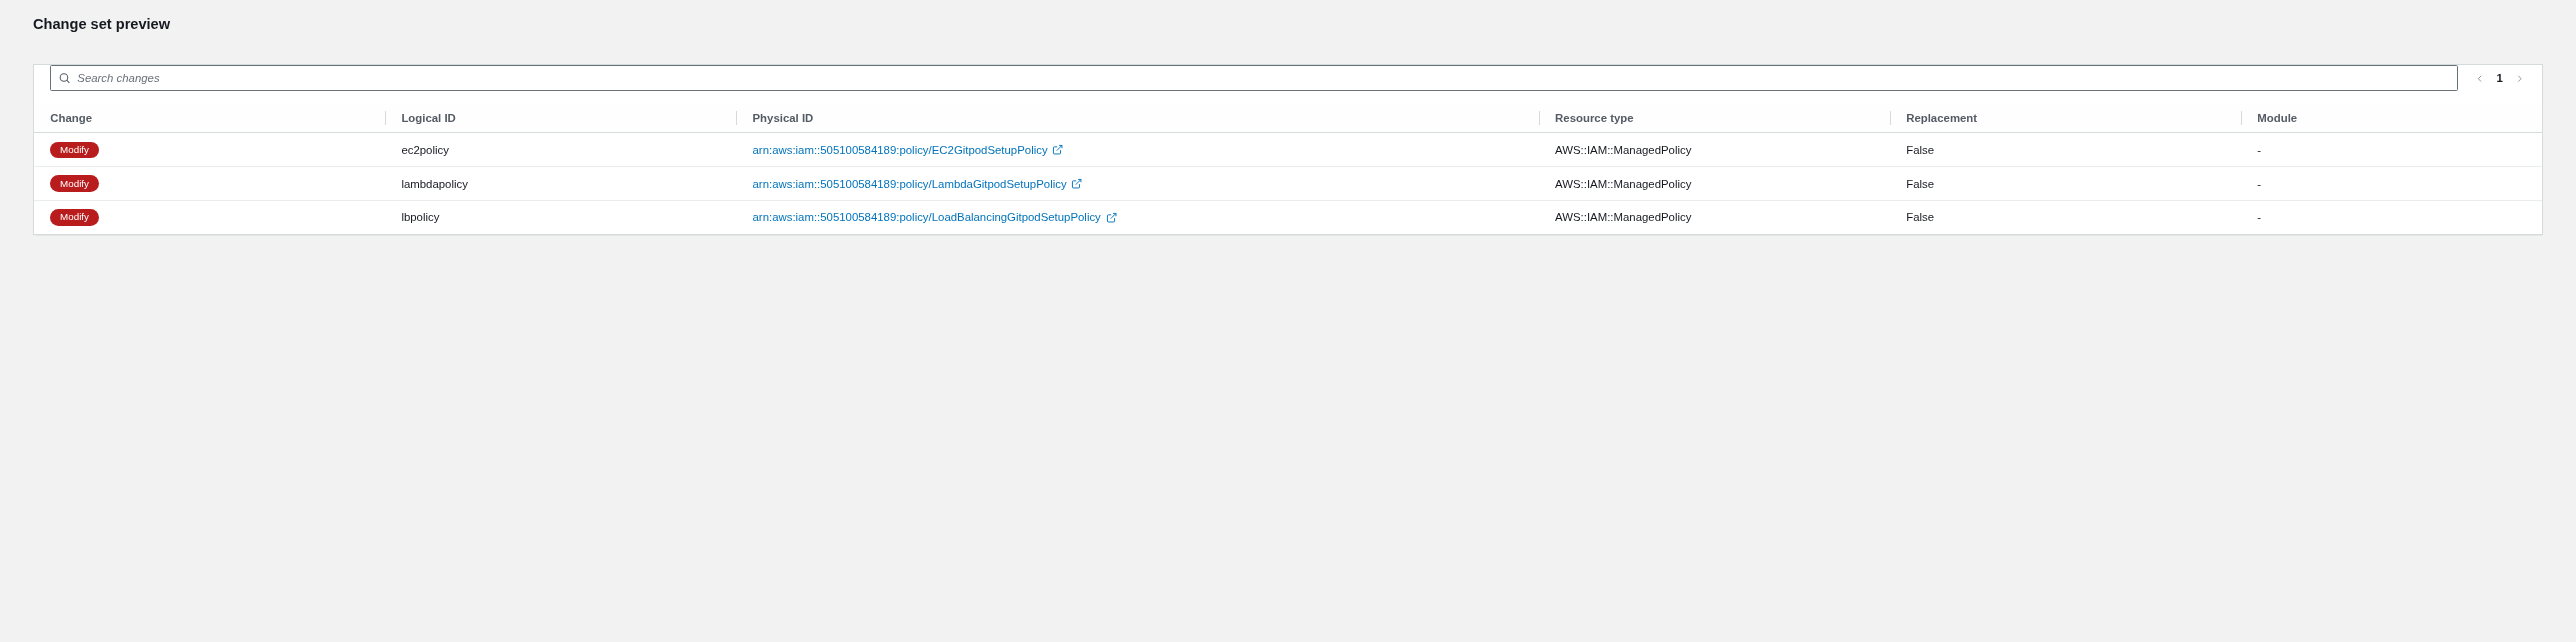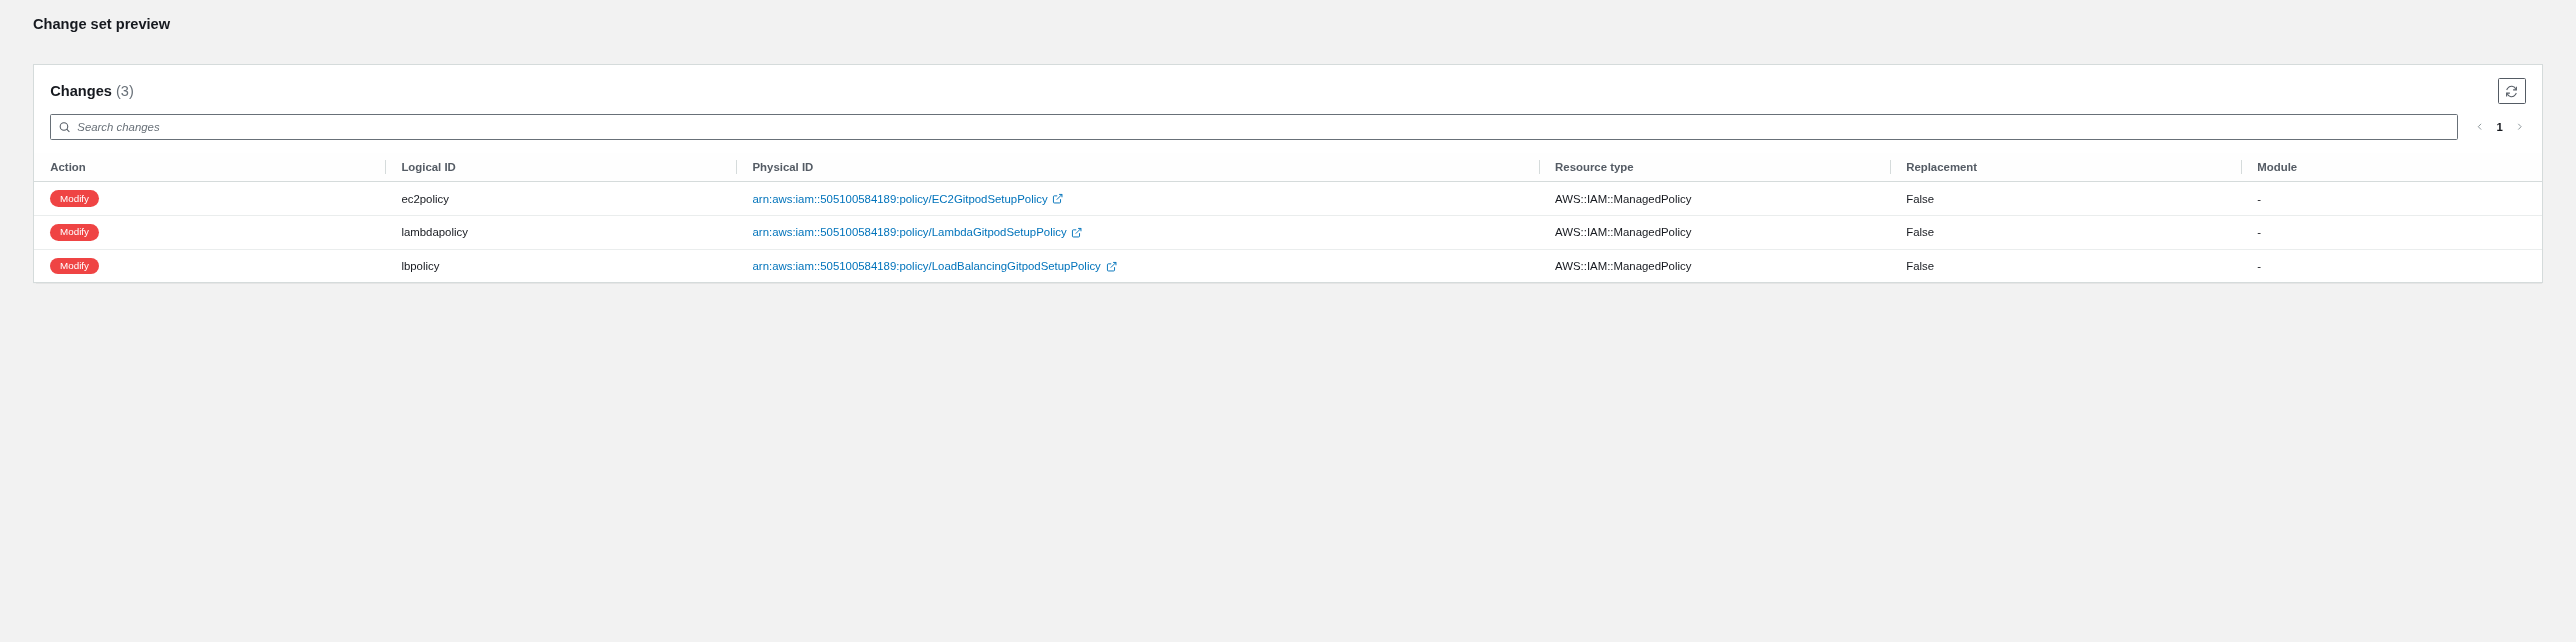--- a/index.html
+++ b/index.html
@@ -142,21 +142,21 @@
     tbody td {
       padding: 8.1px 16.3px;
       border-bottom: 0.8px solid #eaeded;
       vertical-align: middle;
     }
     tbody tr:last-child td {
       border-bottom: none;
     }
     .action-badge {
       display: inline-block;
-      background: #ef4444;
+      background: #b91c1c;
       color: #fff;
       font-size: 9.8px;
       font-weight: 400;
       padding: 2.4px 9.8px;
       border-radius: 9.8px;
       line-height: 1.2;
     }
     .phys-link {
       color: #0073bb;
       text-decoration: none;
@@ -179,34 +179,20 @@
     .col-resource { width: 14%; }
     .col-replacement { width: 14%; }
     .col-module { width: 12%; }
   </style>
 </head>
 <body>
 
 <h1 class="page-title">Change set preview</h1>
 
 <div class="panel">
-  <div class="panel-header">
-    <div class="panel-title">
-      <span>Changes</span>
-      <span class="count">(3)</span>
-    </div>
-    <button class="refresh-btn">
-      <svg viewBox="0 0 24 24">
-        <path d="M21 3v6h-6"></path>
-        <path d="M3 21v-6h6"></path>
-        <path d="M20 8A8.5 8.5 0 0 0 5 6L3 9"></path>
-        <path d="M4 16a8.5 8.5 0 0 0 15 2l2-3"></path>
-      </svg>
-    </button>
-  </div>
 
   <div class="controls-row">
     <div class="search-wrap">
       <svg viewBox="0 0 24 24">
         <circle cx="11" cy="11" r="7"></circle>
         <line x1="21" y1="21" x2="16" y2="16"></line>
       </svg>
       <input class="search-input" type="text" placeholder="Search changes" style="">
     </div>
     <div class="pagination">
@@ -220,21 +206,21 @@
         <svg viewBox="0 0 24 24">
             <polyline points="9 18 15 12 9 6"></polyline>
           </svg>
       </span>
     </div>
   </div>
 
   <table>
     <thead>
       <tr>
-        <th class="col-action">Action</th>
+        <th class="col-action">Change</th>
         <th class="col-logical">Logical ID</th>
         <th class="col-physical">Physical ID</th>
         <th class="col-resource">Resource type</th>
         <th class="col-replacement">Replacement</th>
         <th class="col-module">Module</th>
       </tr>
     </thead>
     <tbody id="table-body">
     <tr>
           <td><span class="action-badge">Modify</span></td>

